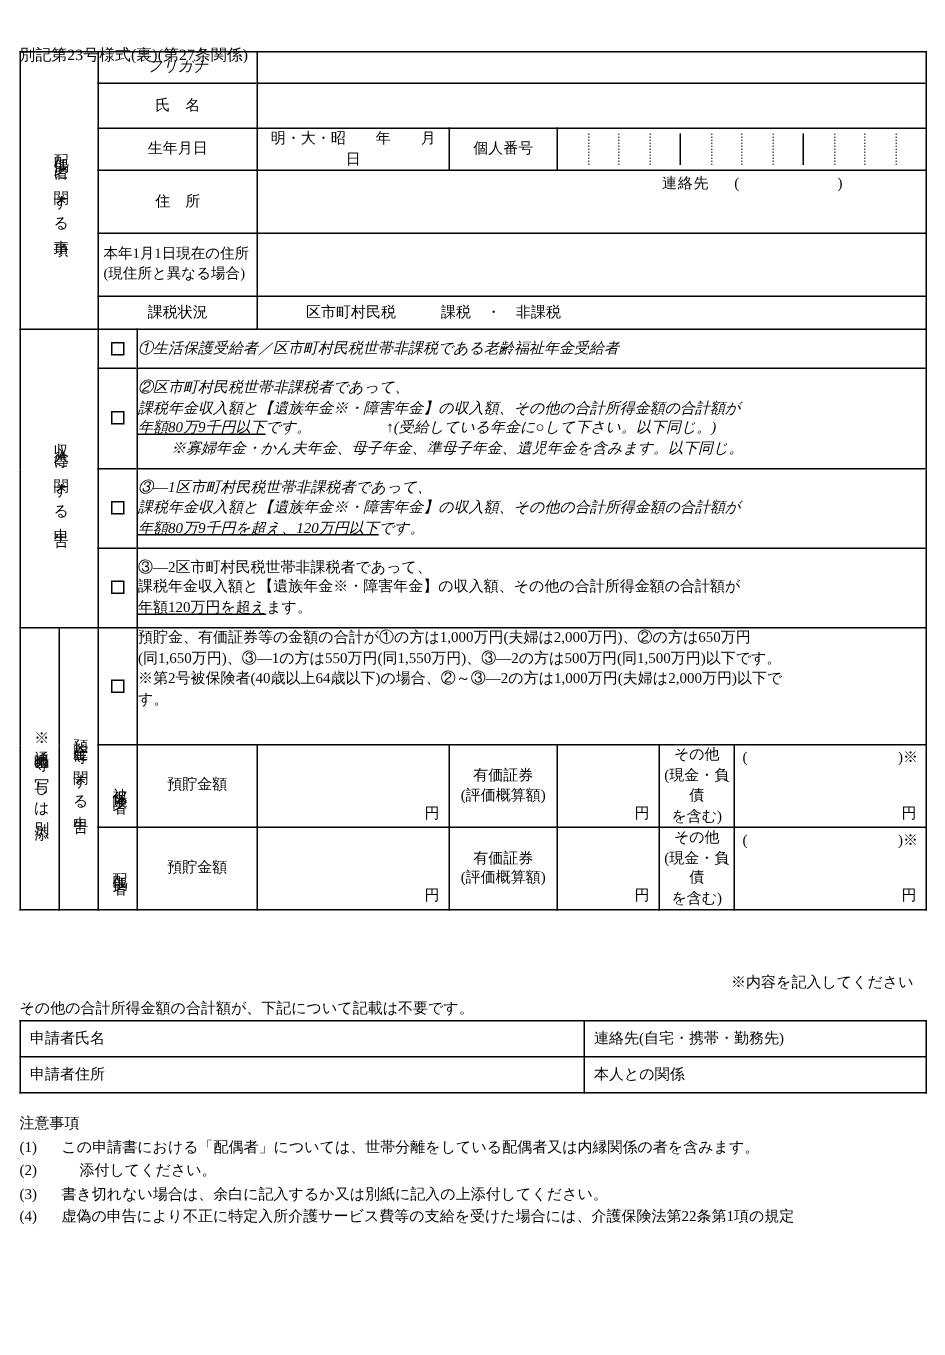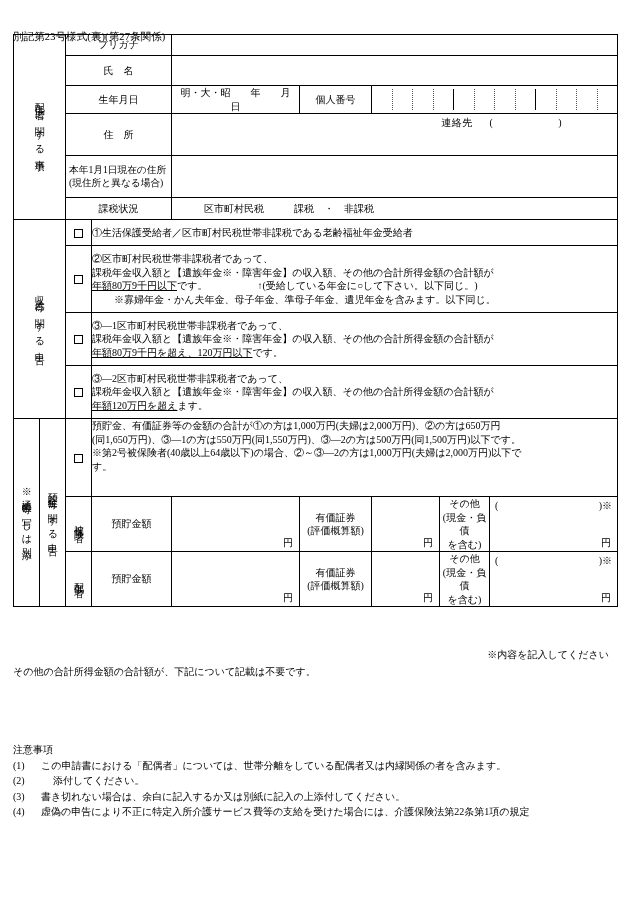--- a/index.html
+++ b/index.html
@@ -74,21 +74,21 @@
   .vlabel-tight {
     letter-spacing: 2.0px;
   }
 
   .ctr { text-align: center; }
   .lft { text-align: left; }
 
   .cellpad { padding: 3px 5px; }
 
   
-  .dash-bottom { border-bottom: 1px dashed #555 !important; }
+  .dash-bottom { border-bottom: 1px dashed #555 !important; font-style: italic; }
 
   
   .birth-line { letter-spacing: 0px; }
 
   
   .mynum {
     display: flex;
     height: 100%;
     width: 100%;
   }
@@ -428,20 +428,36 @@
         <span class="money-yen">円</span>
       </td>
     </tr>
   </tbody>
     </table>
 
   <div class="note-right">※内容を記入してください</div>
 
   <div class="applicant-note">その他の合計所得金額の合計額が、下記について記載は不要です。</div>
 
+  <table class="grid" id="applicant-table">
+    <colgroup>
+      <col style="width:376px">
+      <col style="width:228px">
+    </colgroup>
+    <tbody>
+        <tr>
+      <td>申請者氏名</td>
+      <td>連絡先(自宅・携帯・勤務先)</td>
+    </tr>
+    <tr>
+      <td>申請者住所</td>
+      <td>本人との関係</td>
+    </tr>
+  </tbody>
+    </table>
 
   <div class="notes-wrap">
     <div class="notes-title">注意事項</div>
 
     <div class="note-item">
       <span class="note-num">(1)</span>
       <span class="note-body">
         <span class="ln">この申請書における「配偶者」については、世帯分離をしている配偶者又は内縁関係の者を含みます。</span>
       </span>
     </div>

